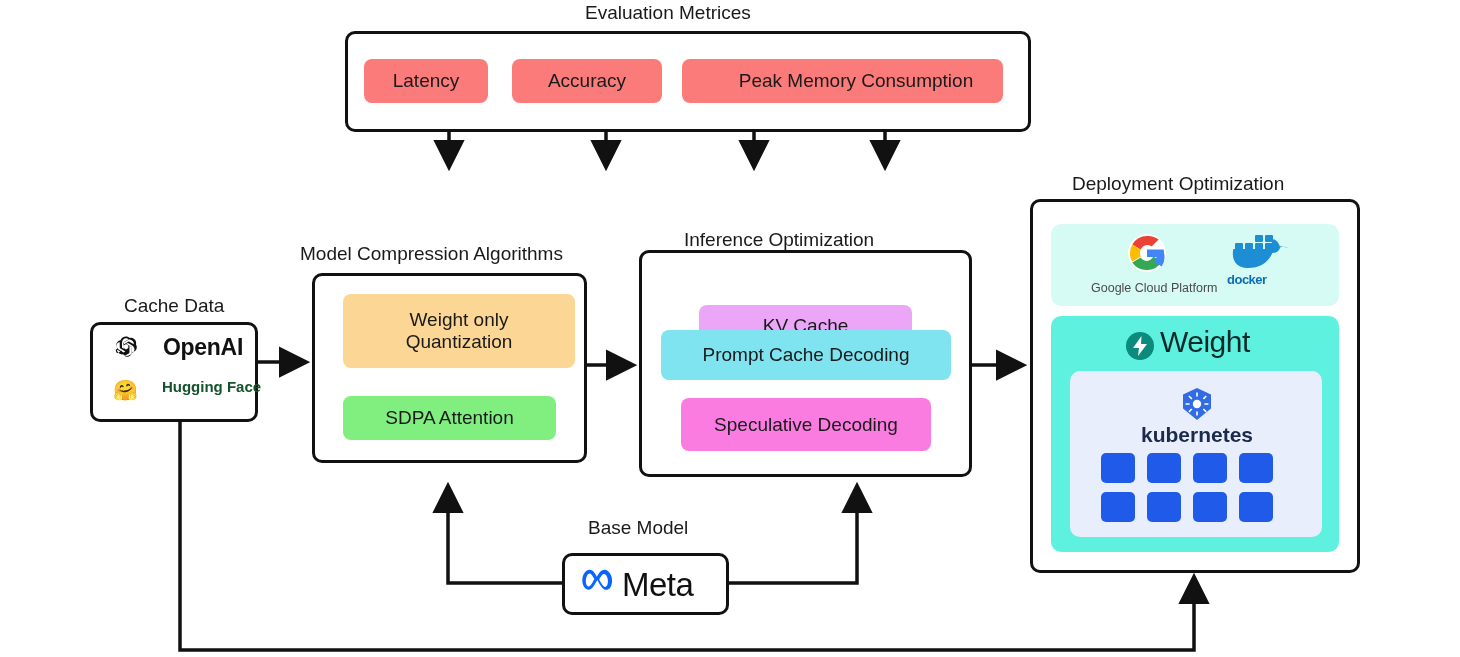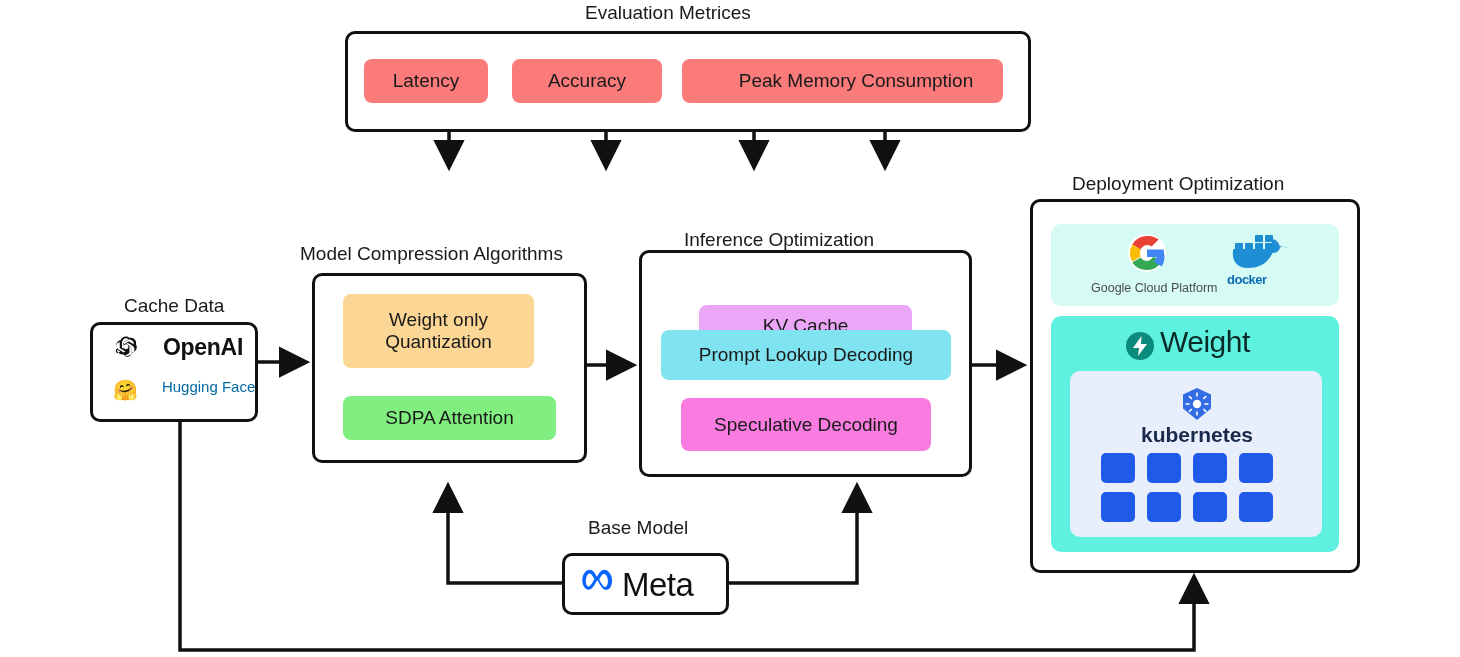--- a/index.html
+++ b/index.html
@@ -56,22 +56,22 @@
     gap: 24px;
   }
   .openai-text {
     font-size: 23px;
     font-weight: bold;
     color: #111;
     letter-spacing: -0.3px;
   }
   .hf-text {
     font-size: 15px;
-    font-weight: normal;
-    color: #0369a1;
+    font-weight: bold;
+    color: #14532d;
   }
   .gcp-card {
     position: absolute;
     background: #d6fbf4;
     border-radius: 10px;
     box-sizing: border-box;
   }
   .fastapi-card {
     position: absolute;
     background: #5ff1e0;
@@ -182,27 +182,27 @@
     </span>
     <span class="openai-text">OpenAI</span>
   </div>
   <div class="brandrow" style="left:113px; top:378px;">
     <span style="font-size:20px;">🤗</span>
     <span class="hf-text">Hugging Face</span>
   </div>
 
   <div class="label" style="left:300px; top:243px;">Model Compression Algorithms</div>
   <div class="box" style="left:312px; top:273px; width:275px; height:190px;"></div>
-  <div class="pill" style="left:343px; top:294px; width:191px; height:74px; background:#fcd694; padding:0 24px;">Weight only Quantization</div>
+  <div class="pill" style="left:343px; top:294px; width:232px; height:74px; background:#fcd694; padding:0 24px;">Weight only Quantization</div>
   <div class="pill" style="left:343px; top:396px; width:213px; height:44px; background:#80ef80;">SDPA Attention</div>
 
   <div class="label" style="left:684px; top:221px;margin-top:8px;">Inference Optimization</div>
   <div class="box" style="left:639px; top:250px; width:333px; height:227px;"></div>
   <div class="pill" style="left:699px; top:273px; width:213px; height:41px; background:#eba6f8;margin-top:32px;">KV Cache</div>
-  <div class="pill" style="left:661px; top:330px; width:290px; height:50px; background:#7fe3f0;">Prompt Lookup Decoding</div>
+  <div class="pill" style="left:661px; top:330px; width:290px; height:50px; background:#7fe3f0;">Prompt Cache Decoding</div>
   <div class="pill" style="left:681px; top:398px; width:250px; height:53px; background:#fb7ce0;">Speculative Decoding</div>
 
   <div class="label" style="left:588px; top:517px;">Base Model</div>
   <div class="box" style="left:562px; top:553px; width:167px; height:62px;"></div>
   <span style="position:absolute; left:578px; top:566px;">
     <svg width="40" height="34" viewBox="0 0 40 34" aria-hidden="true">
       <path d="M5.5 8.5C8 4 11.5 3 13.8 4.3c2 1.1 3.4 3.5 5 6.4 1.7-2.9 3.3-5.4 5.4-6.5 2.8-1.5 6.6.2 8.6 4.6 2 4.4 1.6 9.9-.7 12.9-1.9 2.6-5.2 2.9-7.7.2-2-2.1-3.6-5-5.1-7.8-1.5 2.8-3 5.6-4.9 7.7-2.5 2.8-5.9 2.5-7.8-.2C4 18.6 3.6 12.3 5.5 8.5zm3.1 2.3c-1.2 2.5-1 6.8.3 8.7.9 1.3 2.2 1.3 3.4.1 1.4-1.5 2.8-4 4.1-6.5-1.3-2.4-2.4-4.4-3.7-5.2-1.5-.9-3.1.3-4.1 2.9zm16.4-2.6c-1.3.8-2.5 2.9-3.8 5.3 1.4 2.6 2.8 5 4.2 6.5 1.2 1.2 2.6 1.2 3.5-.2 1.3-2 1.4-6.5.1-9.1-1-2.3-2.6-3.3-4-2.5z" fill="#0866ff"></path>
     </svg>
   </span>
   <div class="meta-text" style="left:622px; top:566px;">Meta</div>

